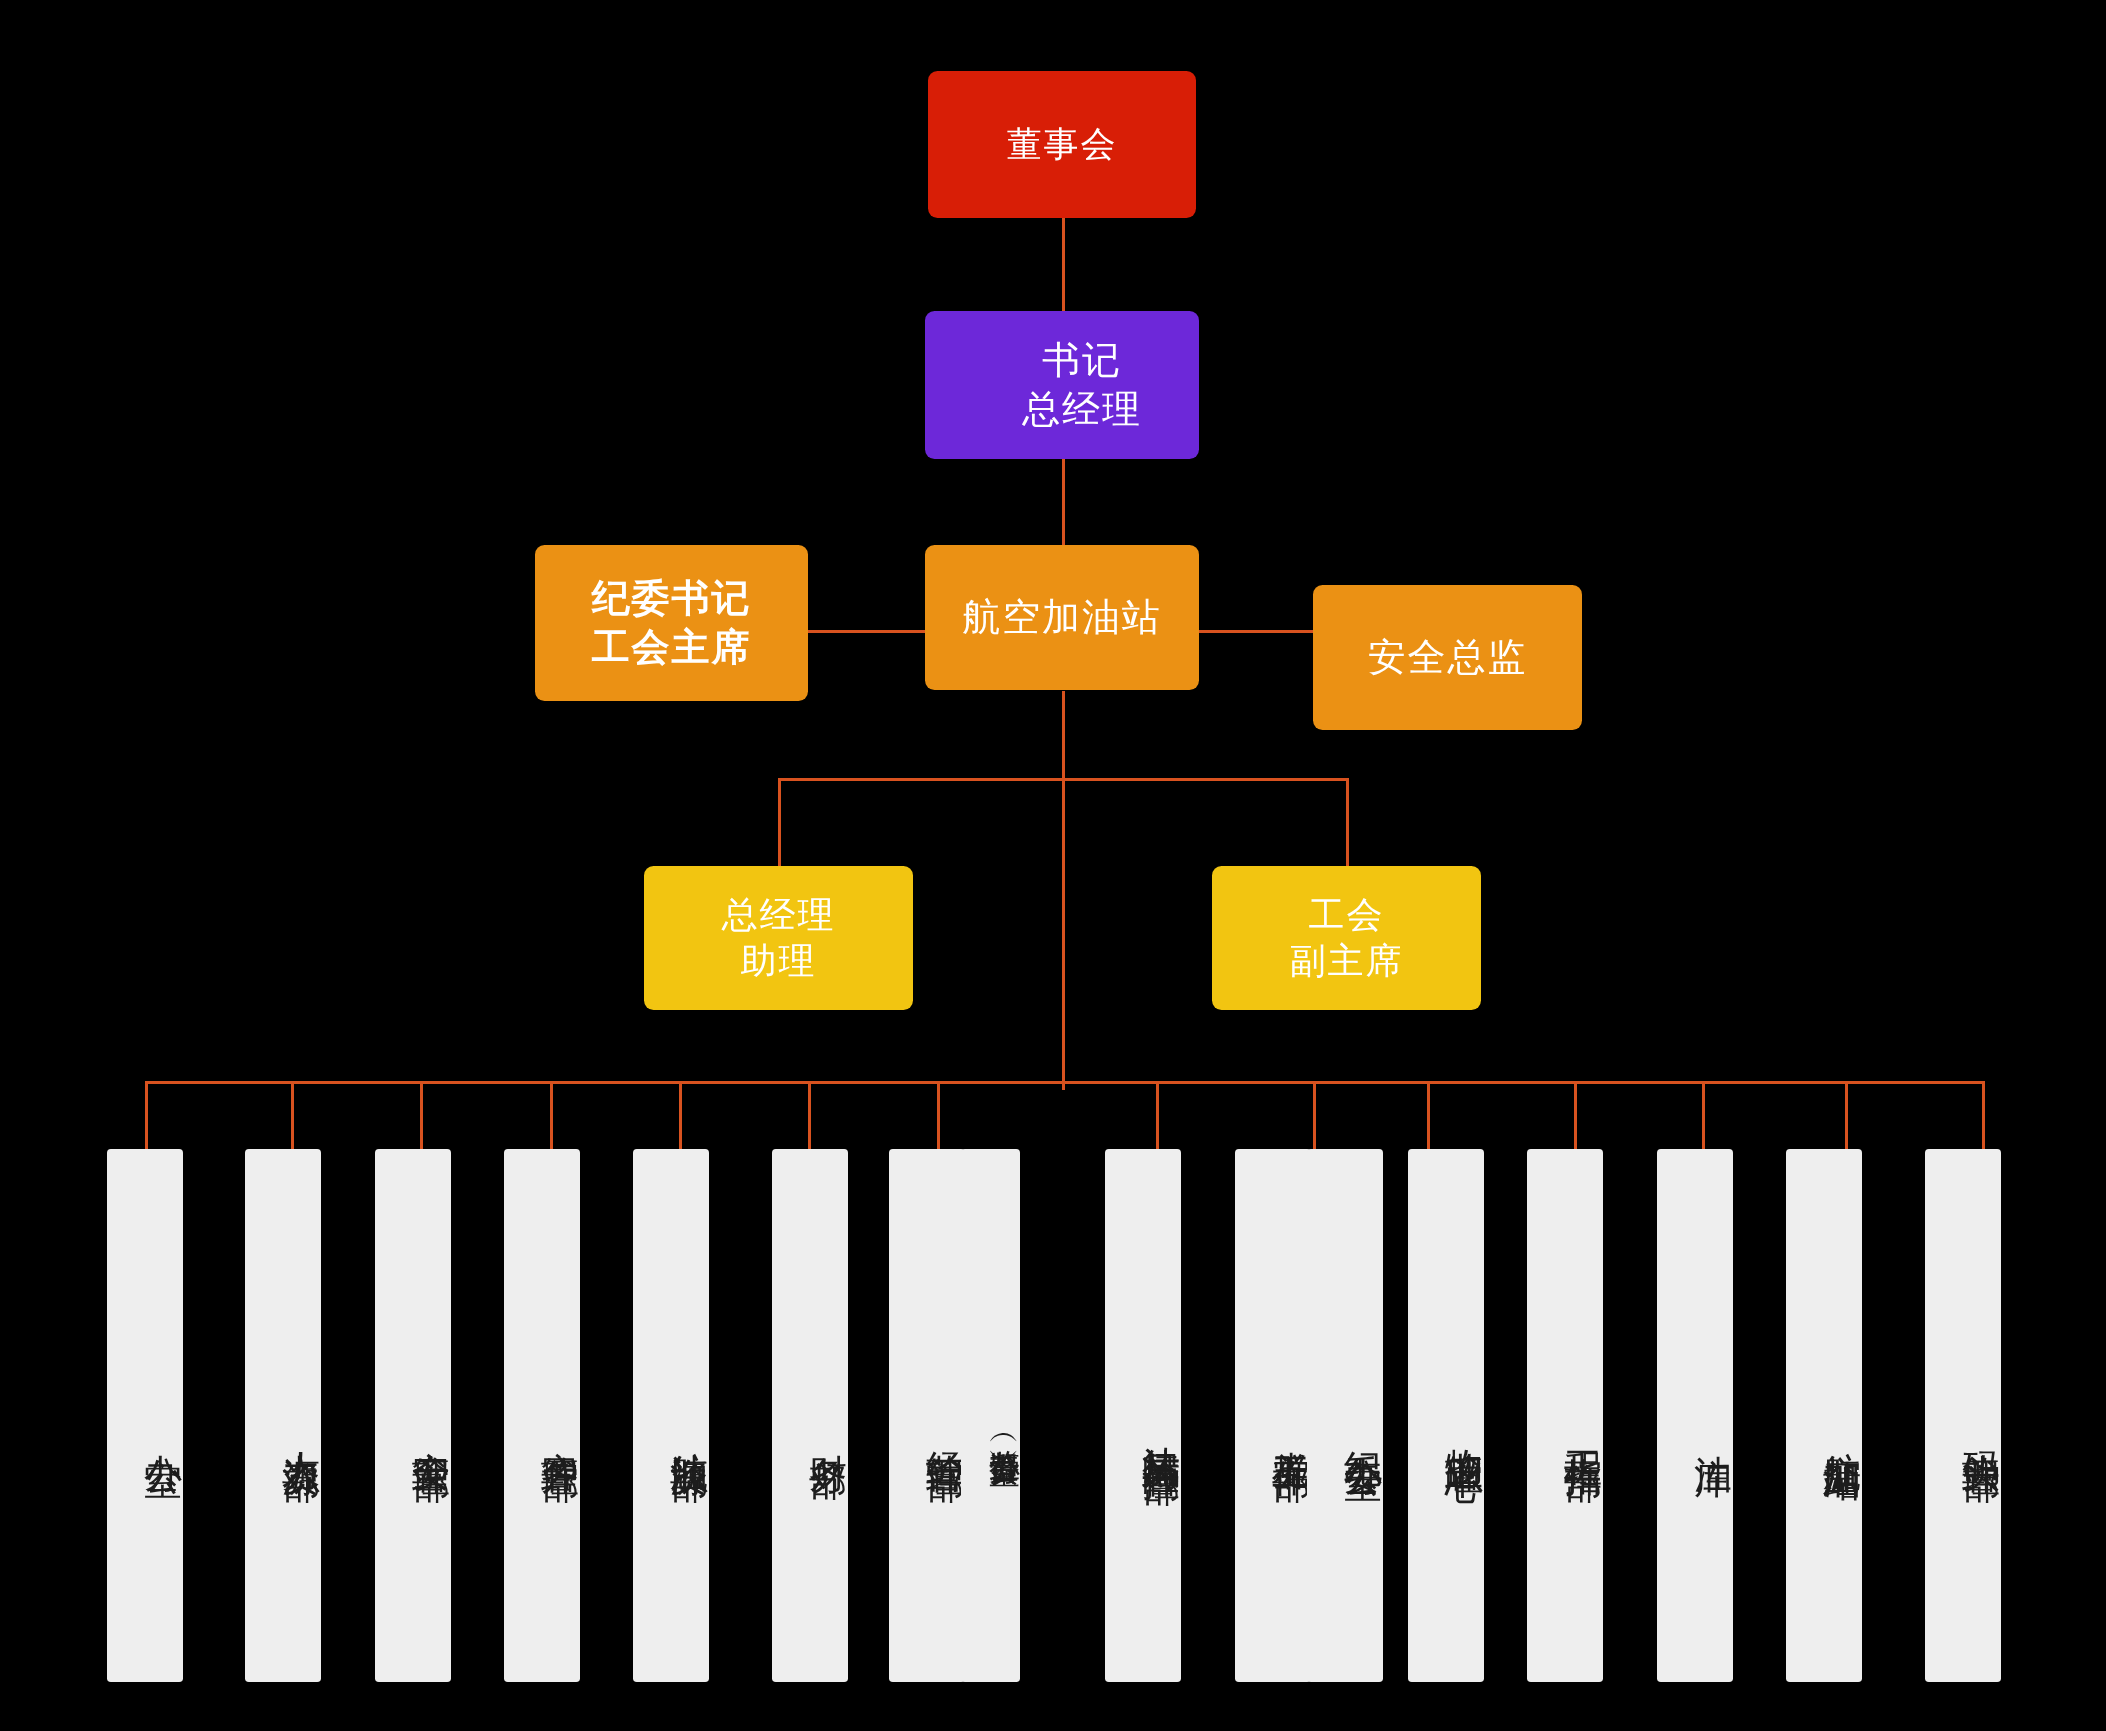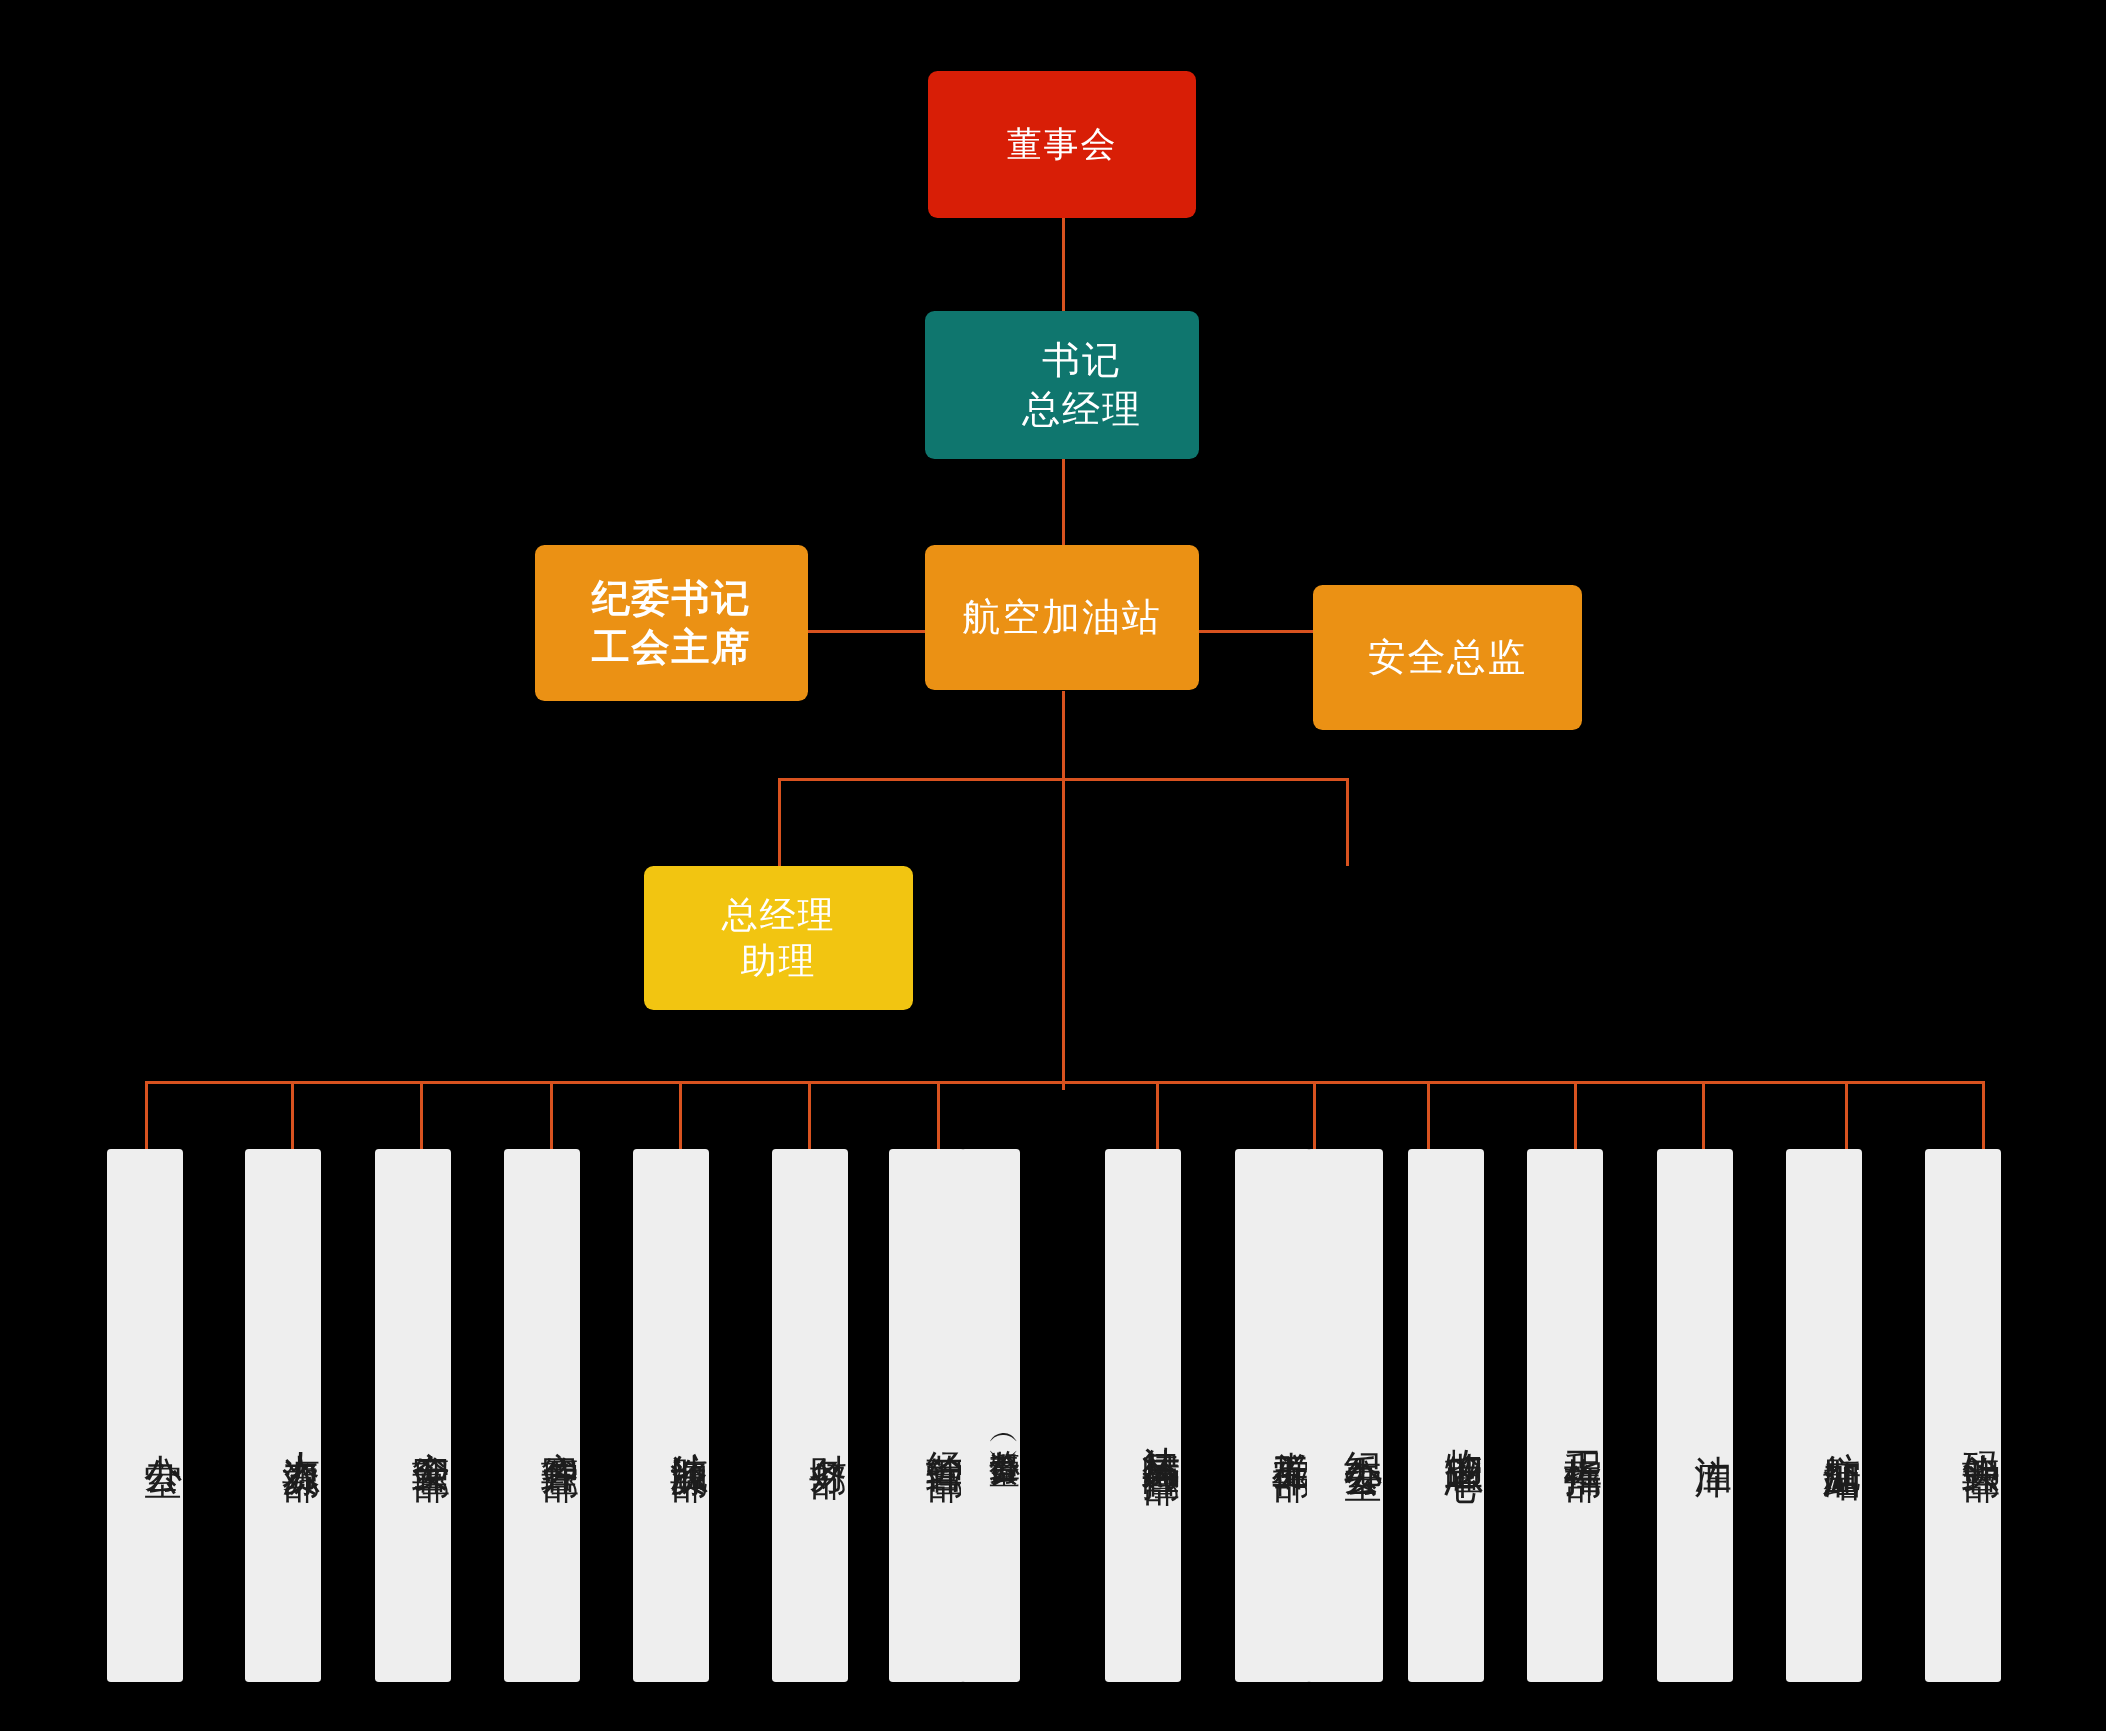--- a/index.html
+++ b/index.html
@@ -29,21 +29,21 @@
     line-height: 1.28;
     letter-spacing: 1.9px;
     white-space: pre-line;
     z-index: 3;
   }
   .board {
     background: #d81e06;
     font-size: 35px;
   }
   .gm {
-    background: #0f766e;
+    background: #6d28d9;
     font-size: 38px;
     padding-left: 40px;
   }
   .lvl3 {
     background: #eb9114;
     font-size: 38px;
   }
   .lvl4 {
     background: #f2c511;
     font-size: 36px;
@@ -114,20 +114,22 @@
   <div class="node lvl3" style="left:535px; top:545px; width:273px; height:156px;font-weight:bold;">纪委书记
 工会主席</div>
 
   <div class="node lvl3" style="left:925px; top:545px; width:274px; height:145px;">航空加油站</div>
 
   <div class="node lvl3" style="left:1313px; top:545px; width:269px; height:145px;margin-top:40px;">安全总监</div>
 
   <div class="node lvl4" style="left:644px; top:866px; width:269px; height:144px;">总经理
 助理</div>
 
+  <div class="node lvl4" style="left:1212px; top:866px; width:269px; height:144px;">工会
+副主席</div>
 
   <div class="dept" style="left:107px; top:1149px; width:76px; height:533px;">办公室</div>
   <div class="dept" style="left:245px; top:1149px; width:76px; height:533px;">人力资源部</div>
   <div class="dept" style="left:375px; top:1149px; width:76px; height:533px;">安全管理部</div>
   <div class="dept" style="left:504px; top:1149px; width:76px; height:533px;">客户管理部</div>
   <div class="dept" style="left:633px; top:1149px; width:76px; height:533px;">航油资源部</div>
   <div class="dept" style="left:772px; top:1149px; width:76px; height:533px;">财务部</div>
   <div class="dept" style="left:889px; top:1149px; width:76px; height:533px;">经营管理部</div>
   <div class="dept small" style="left:961px; top:1149px; width:59px; height:533px;">（监督追责办公室）</div>
   <div class="dept" style="left:1105px; top:1149px; width:76px; height:533px;">法律与风险管控部</div>

